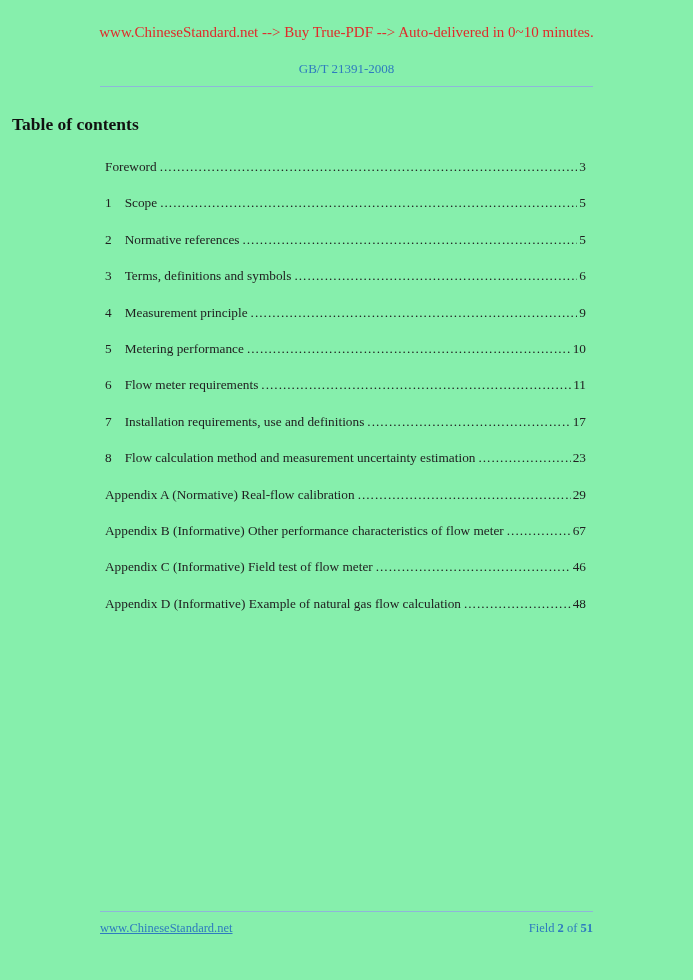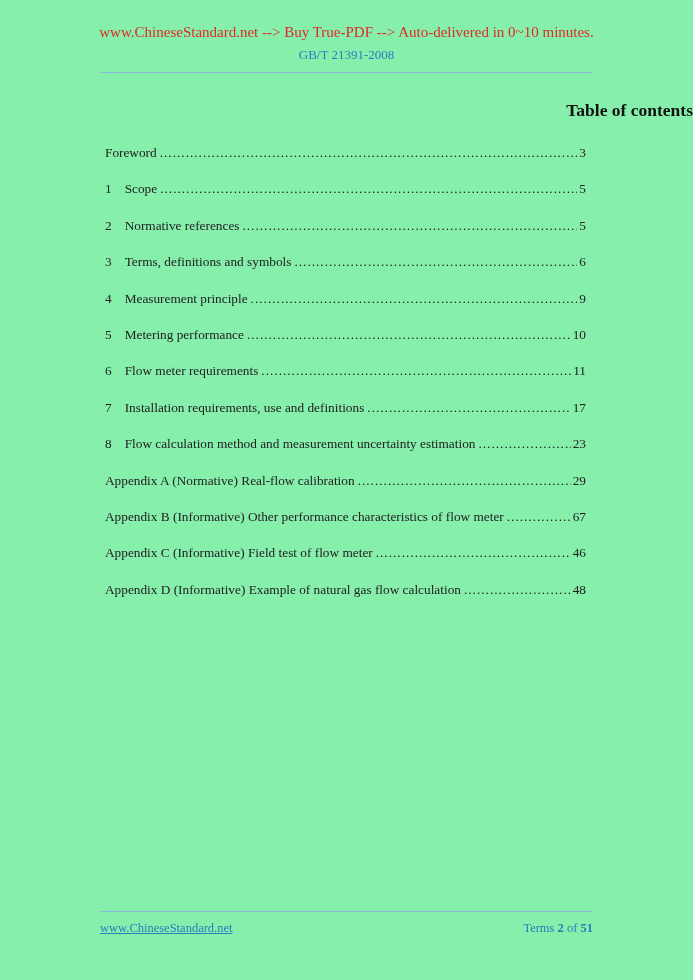--- a/index.html
+++ b/index.html
@@ -15,30 +15,30 @@
   .header { text-align: center; padding-top: 23px; }
   .promo {
     color: #e02a2a;
     font-size: 15px;
     line-height: 19px;
   }
   .doc-number {
     color: #2e7bbf;
     font-size: 13px;
     line-height: 16px;
-    margin-top: 5px;
+    margin-top: 19px;
   }
   .rule {
     height: 0;
     border-top: 1px solid #8fb6d9;
     width: 493px;
     margin: 9px auto 0 auto;
   }
   .title {
-    text-align: right;
+    text-align: left;
     font-size: 17.5px;
     font-weight: bold;
     color: #111;
     margin: 26px 0 0 12px;
     line-height: 22px;
   }
   .toc {
     margin: 23px 0 0 105px;
     width: 481px;
     font-size: 13.3px;
@@ -192,21 +192,21 @@
       <span class="toc-page">48</span>
     </div>
 
   </div>
 
   <div class="footer">
     <div class="rule" style="width:493px; margin:0;"></div>
     <div class="footer-row">
       <span class="footer-link">www.ChineseStandard.net</span>
       <span class="page-indicator">
-        <span>Terms</span>
+        <span>Field</span>
         <b>2</b>
         <span>of</span>
         <b>51</b>
       </span>
     </div>
   </div>
 
 </div>
 
 </body></html>

